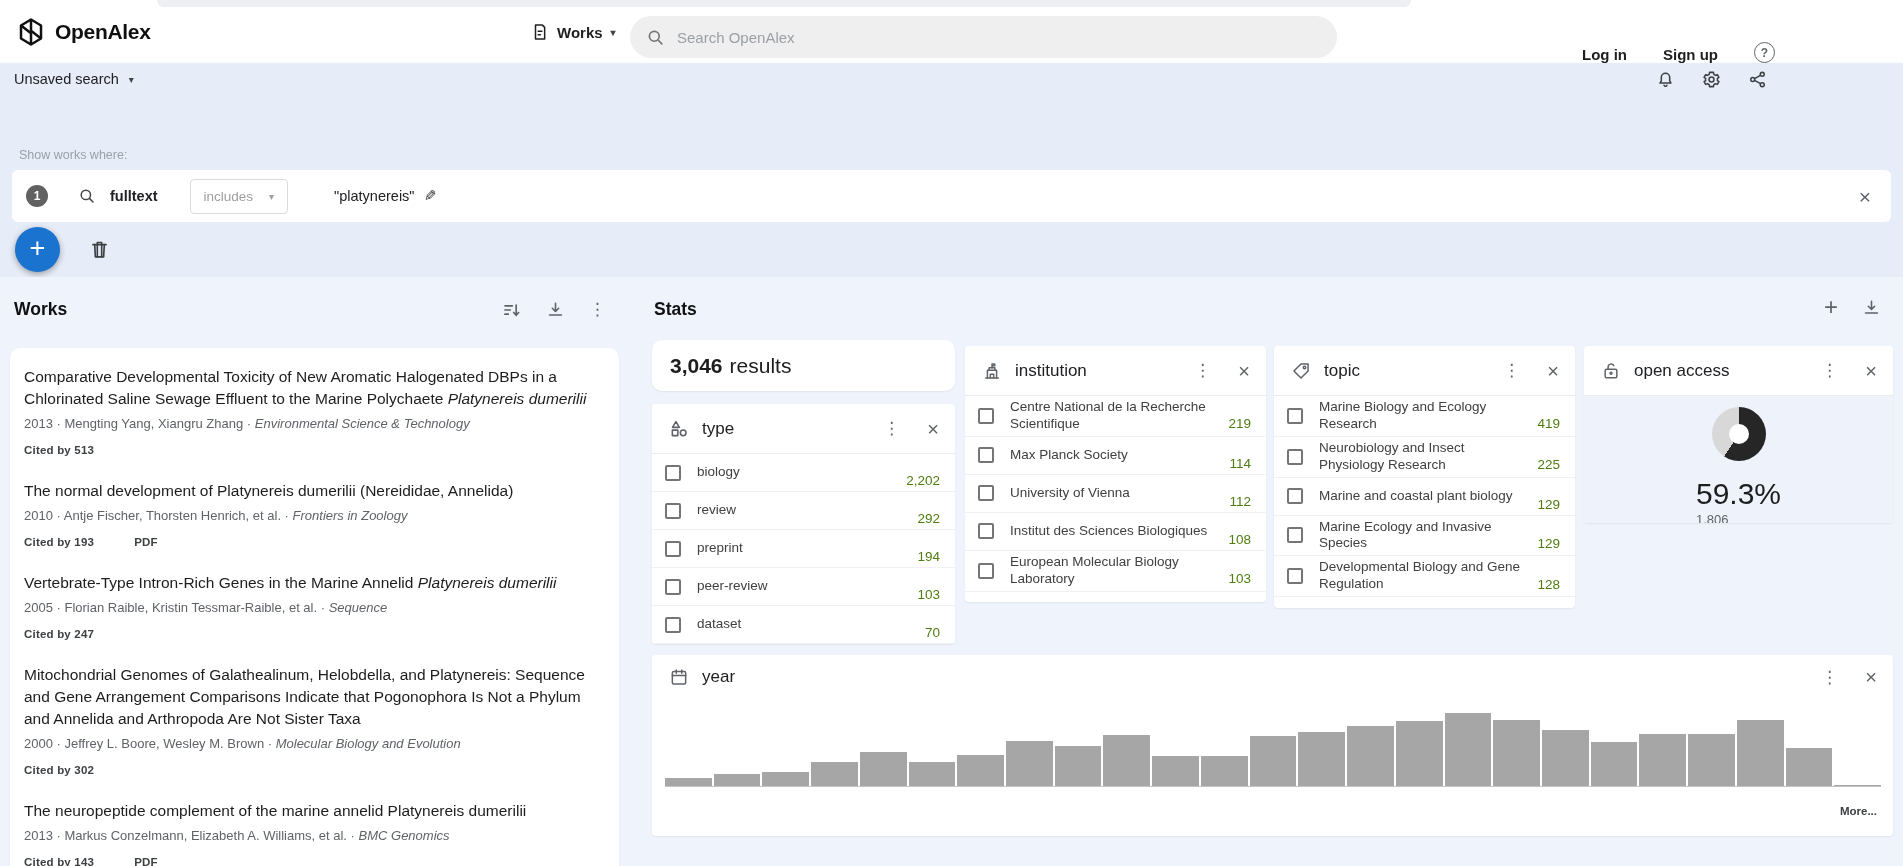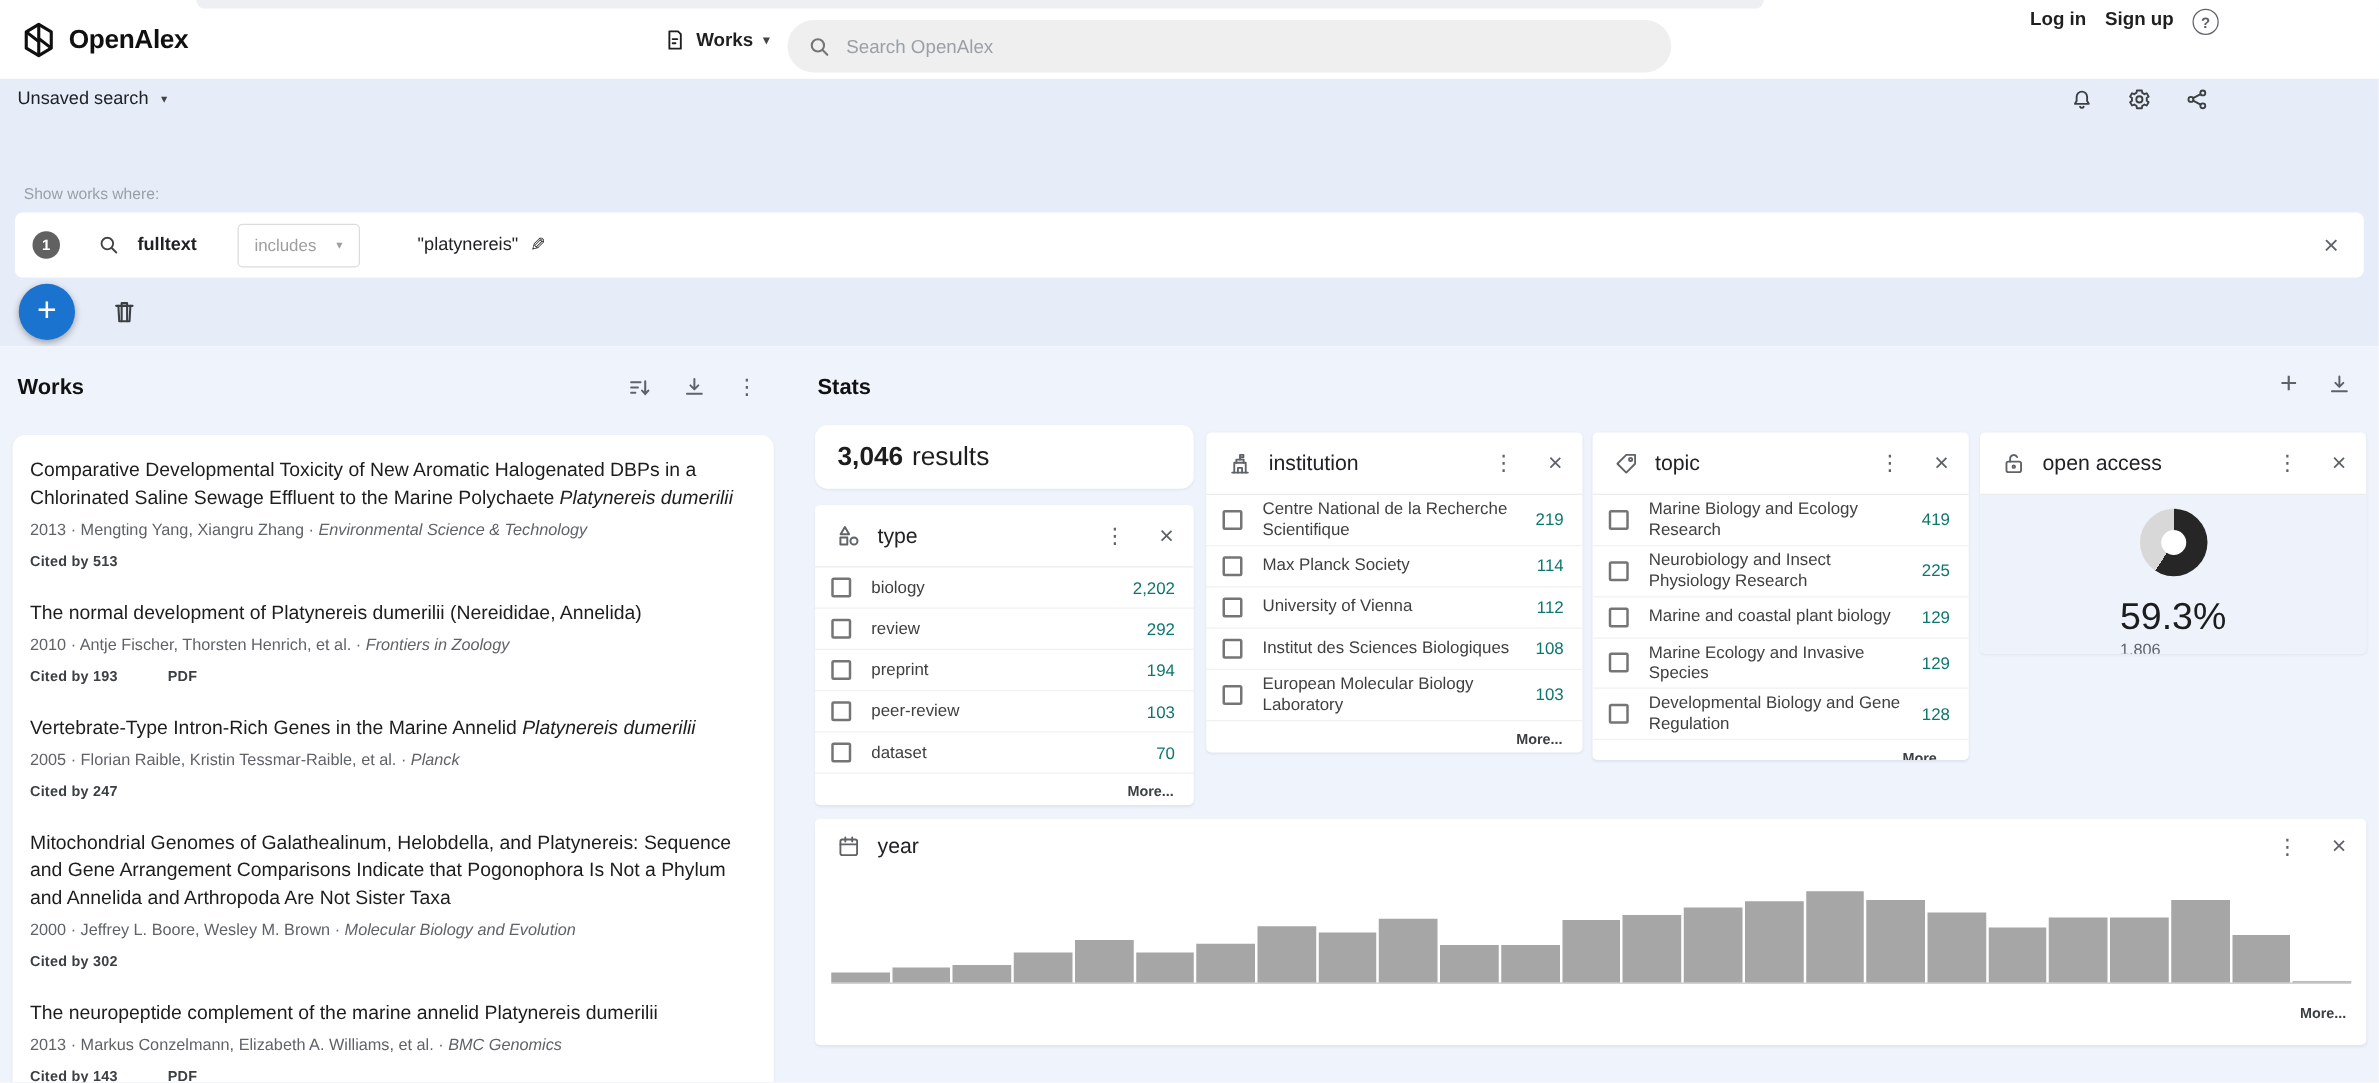--- a/index.html
+++ b/index.html
@@ -19,21 +19,21 @@
   .brand { position:absolute; left:16px; top:10px; display:flex; align-items:center; gap:9px; cursor:pointer; }
   .brand-name { font-size:21px; font-weight:700; letter-spacing:-0.3px; color:#101010; }
   .entity-select { position:absolute; left:531px; top:16px; display:flex; align-items:center; gap:8px;
     font-size:15px; font-weight:700; color:#1f1f1f; cursor:pointer; }
   .caret { font-size:10px; color:#444; }
   .search-pill { position:absolute; left:630px; top:9px; width:707px; height:42px; background:#efefef;
     border-radius:21px; display:flex; align-items:center; padding:0 16px; gap:10px; }
   .search-pill input { flex:1; border:none; outline:none; background:transparent; font-size:15px;
     font-family:"Liberation Sans", sans-serif; color:#333; }
   .search-pill input::placeholder { color:#9aa0a6; }
-  .header-right { position:absolute; right:128px; top:0; height:56px; display:flex; align-items:flex-start; gap:15px; }
+  .header-right { position:absolute; right:128px; top:0; height:56px; display:flex; align-items:flex-end; gap:36px; }
   .header-link { font-size:15px; font-weight:700; color:#1f1f1f; cursor:pointer; text-decoration:none; }
   .help-circle { width:21px; height:21px; border:1.6px solid #5f6368; border-radius:50%;
     display:flex; align-items:center; justify-content:center; font-size:12px; font-weight:700; color:#5f6368; cursor:pointer; }
 
   
   .band { position:absolute; top:63px; left:0; width:100%; height:214px; background:#e7edf8; }
   .band-toprow { position:relative; height:36px; }
   .unsaved { position:absolute; left:14px; top:8px; display:flex; align-items:center; gap:10px;
     font-size:14.5px; color:#202124; cursor:pointer; }
   .band-icons { position:absolute; right:136px; top:7px; display:flex; align-items:center; gap:27px; }
@@ -79,21 +79,21 @@
   .panel { position:absolute; background:#fff; border-radius:4px; box-shadow:0 1px 2px rgba(60,64,67,.08); overflow:hidden; }
   .panel-head { display:flex; align-items:center; height:50px; padding:0 16px 0 17px; border-bottom:1px solid #ececec; }
   .panel-head .picon { margin-right:13px; }
   .panel-title { font-size:17px; color:#202124; }
   .panel-head-icons { margin-left:auto; display:flex; align-items:center; gap:27px; }
   .close-x { font-size:20px; line-height:1; }
   .panel-row { display:flex; align-items:center; min-height:33px; padding:3px 15px 3px 13px;
     border-bottom:1px solid #f1f1f1; cursor:pointer; }
   .cbox { width:16px; height:16px; border:2px solid #757575; border-radius:2px; flex:none; margin-right:16px; }
   .row-label { flex:1; font-size:13.5px; color:#404040; line-height:1.25; padding-right:8px; }
-  .row-count { font-size:13.5px; color:#0f766e; }
+  .row-count { font-size:13.5px; color:#4d7c0f;margin-top:16px; }
   .more-link { text-align:right; padding:9px 16px 10px; font-size:11.5px; font-weight:700; color:#3c4043; cursor:pointer; }
 
   .results-card { position:absolute; left:652px; top:63px; width:303px; height:51px; background:#fff;
     border-radius:10px; display:flex; align-items:center; padding:0 18px; font-size:21px; color:#1d1d1d;
     box-shadow:0 1px 2px rgba(60,64,67,.08); }
   .results-card b { margin-right:7px; }
 
   #panel-type { left:652px; top:127px; width:303px; height:240px; }
   #panel-institution { left:965px; top:69px; width:301px; height:256px; }
   #panel-topic { left:1274px; top:69px; width:301px; height:262px; }
@@ -253,21 +253,21 @@
       <div class="work-item">
         <div class="work-title"><span>The normal development of Platynereis dumerilii (Nereididae, Annelida)</span></div>
         <div class="work-meta"><span>2010 · Antje Fischer, Thorsten Henrich, et al. · </span><span class="venue">Frontiers in Zoology</span></div>
         <div class="work-foot">
           <span class="chip">Cited by 193</span>
           <span class="chip">PDF</span>
         </div>
       </div>
       <div class="work-item">
         <div class="work-title"><span>Vertebrate-Type Intron-Rich Genes in the Marine Annelid </span><i>Platynereis dumerilii</i></div>
-        <div class="work-meta"><span>2005 · Florian Raible, Kristin Tessmar-Raible, et al. · </span><span class="venue">Planck</span></div>
+        <div class="work-meta"><span>2005 · Florian Raible, Kristin Tessmar-Raible, et al. · </span><span class="venue">Sequence</span></div>
         <div class="work-foot">
           <span class="chip">Cited by 247</span>
         </div>
       </div>
       <div class="work-item">
         <div class="work-title"><span>Mitochondrial Genomes of Galathealinum, Helobdella, and Platynereis: Sequence and Gene Arrangement Comparisons Indicate that Pogonophora Is Not a Phylum and Annelida and Arthropoda Are Not Sister Taxa</span></div>
         <div class="work-meta"><span>2000 · Jeffrey L. Boore, Wesley M. Brown · </span><span class="venue">Molecular Biology and Evolution</span></div>
         <div class="work-foot">
           <span class="chip">Cited by 302</span>
         </div>

